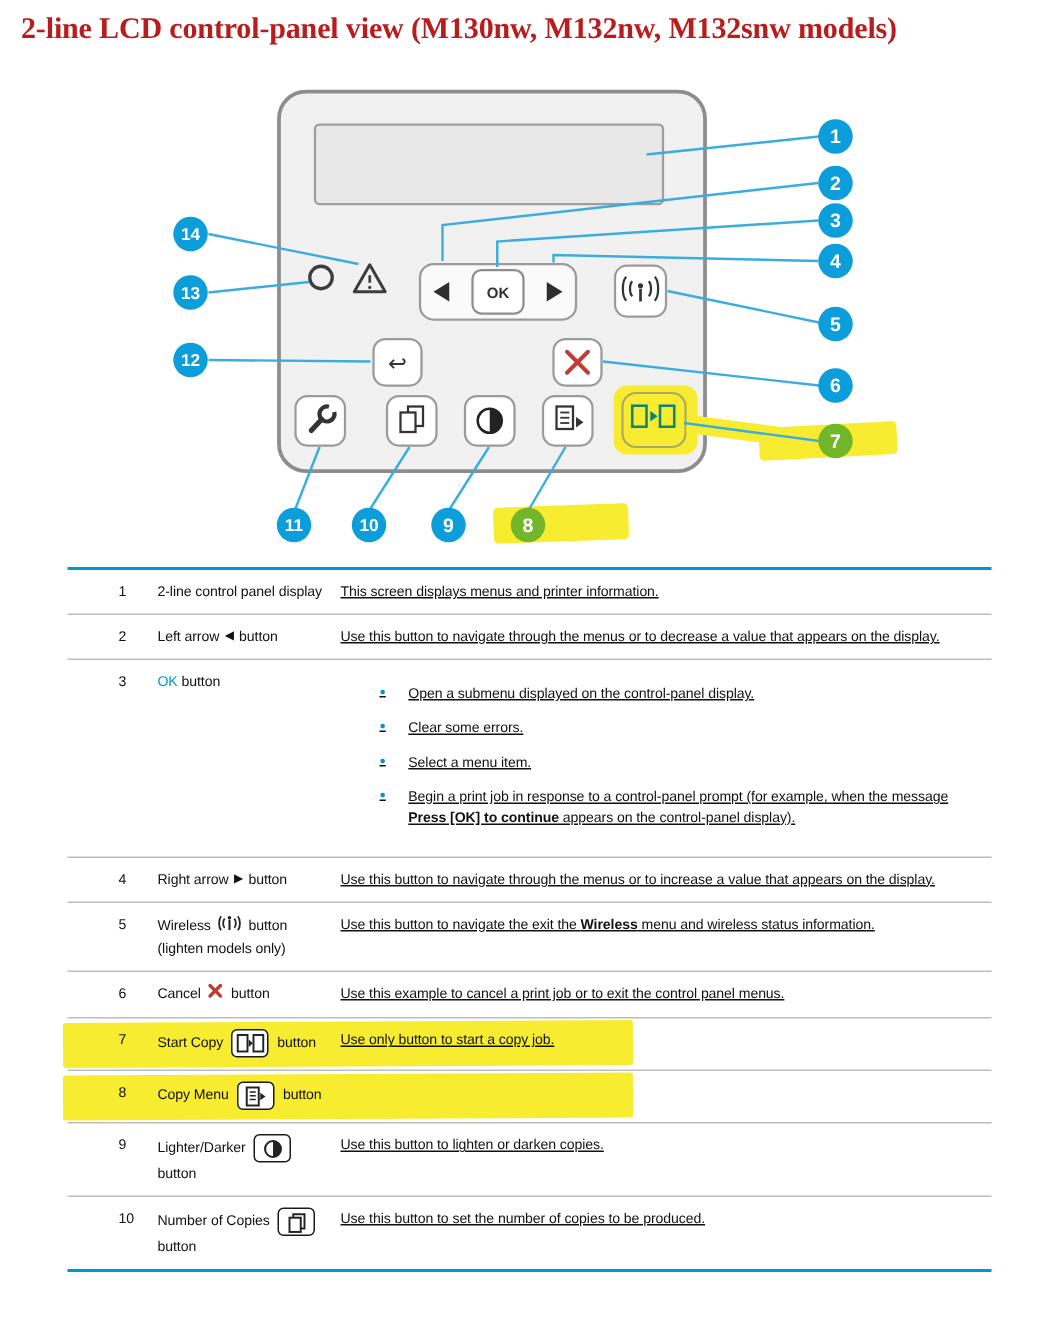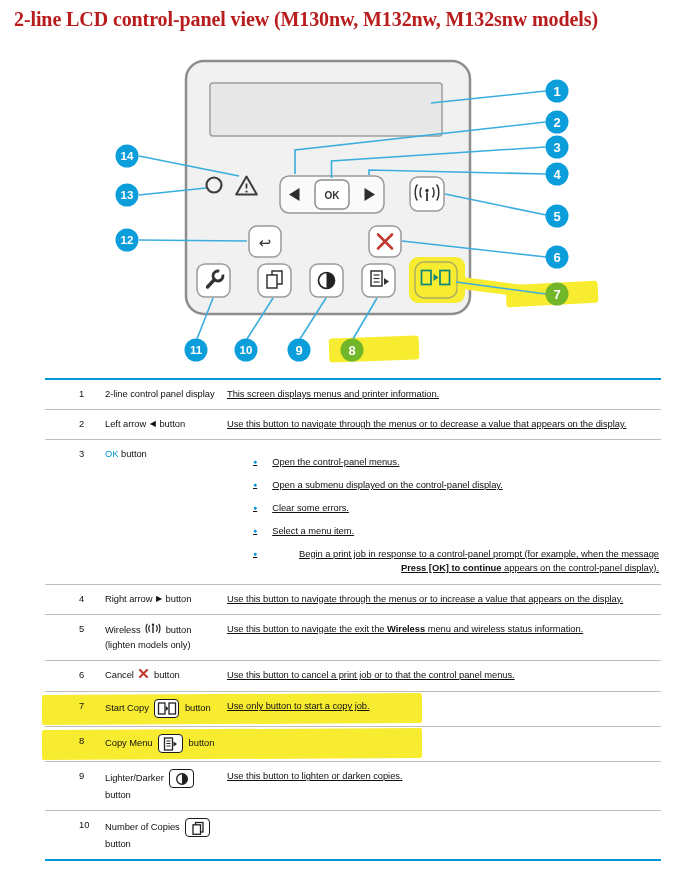--- a/index.html
+++ b/index.html
@@ -34,21 +34,21 @@
     display:inline-flex; width:25px; height:19px; border:1.3px solid #1a1a1a;
     border-radius:4px; align-items:center; justify-content:center;
     vertical-align:middle; margin:0 3px; background:#fff;
   }
   .hl::before {
     content:""; position:absolute; left:-3px; top:2px; bottom:2px; width:380px;
     background:#f8ec30; transform:rotate(-0.3deg); z-index:0; border-radius:2px;
   }
   .bullets { margin-top:8px; }
   .bullet { display:flex; gap:15px; margin:0 0 9px 26px; }
-  .bullet:last-child { margin-bottom:1px;text-align:right; }
+  .bullet:last-child { margin-bottom:11px; }
   .dot { color:#0096d6; font-size:7px; line-height:14px; flex:none; }
 </style>
 </head>
 <body>
 
 <div class="page">
 
   <h1 class="page-title">2-line LCD control-panel view (M130nw, M132nw, M132snw models)</h1>
 
   <svg class="diagram-svg" width="692" height="322" viewBox="0 0 692 322">
@@ -245,24 +245,20 @@
       <div class="cnum">2</div>
       <div class="cctl"><span>Left arrow </span><span class="tri">◀</span><span> button</span></div>
       <div class="cdesc">Use this button to navigate through the menus or to decrease a value that appears on the display.</div>
     </div>
 
     <div class="trow">
       <div class="cnum">3</div>
       <div class="cctl"><span class="blue">OK</span><span> button</span></div>
       <div class="cdesc">
         <div class="bullets">
-          <div class="bullet">
-              <span class="dot">●</span>
-              <span>Open the control-panel menus.</span>
-            </div>
           <div class="bullet">
               <span class="dot">●</span>
               <span>Open a submenu displayed on the control-panel display.</span>
             </div>
           <div class="bullet">
               <span class="dot">●</span>
               <span>Clear some errors.</span>
             </div>
           <div class="bullet">
               <span class="dot">●</span>
@@ -301,21 +297,21 @@
     </div>
 
     <div class="trow">
       <div class="cnum">6</div>
       <div class="cctl"><span>Cancel </span><span class="inline-ic"><svg width="11" height="11" viewBox="0 0 11 11">
               <g stroke="#c23b33" stroke-width="2.2" stroke-linecap="round">
                 <line x1="2" y1="2" x2="9" y2="9"></line>
                 <line x1="9" y1="2" x2="2" y2="9"></line>
               </g>
             </svg></span><span> button</span></div>
-      <div class="cdesc">Use this button to cancel a print job or to that the control panel menus.</div>
+      <div class="cdesc">Use this example to cancel a print job or to exit the control panel menus.</div>
     </div>
 
     <div class="trow hl">
       <div class="cnum">7</div>
       <div class="cctl"><span>Start Copy </span><span class="btn-box">
             <svg width="20" height="13" viewBox="0 0 20 13">
               <g fill="none" stroke="#222" stroke-width="1.3">
                 <rect x="1.5" y="1" width="6.5" height="11"></rect>
                 <rect x="12" y="1" width="6.5" height="11"></rect>
               </g>
@@ -356,16 +352,17 @@
       <div class="cnum">10</div>
       <div class="cctl">
         <span>Number of Copies </span><span class="btn-box">
             <svg width="14" height="14" viewBox="0 0 14 14">
               <rect x="4.5" y="1.5" width="7.5" height="9.5" fill="#fff" stroke="#222" stroke-width="1.3"></rect>
               <rect x="2" y="3.8" width="7.5" height="9.5" fill="#fff" stroke="#222" stroke-width="1.3"></rect>
             </svg>
           </span>
         <span class="block">button</span>
       </div>
+      <div class="cdesc">Use this button to set the number of copies to be produced.</div>
     </div>
 
   </div>
 </div>
 
 </body></html>

